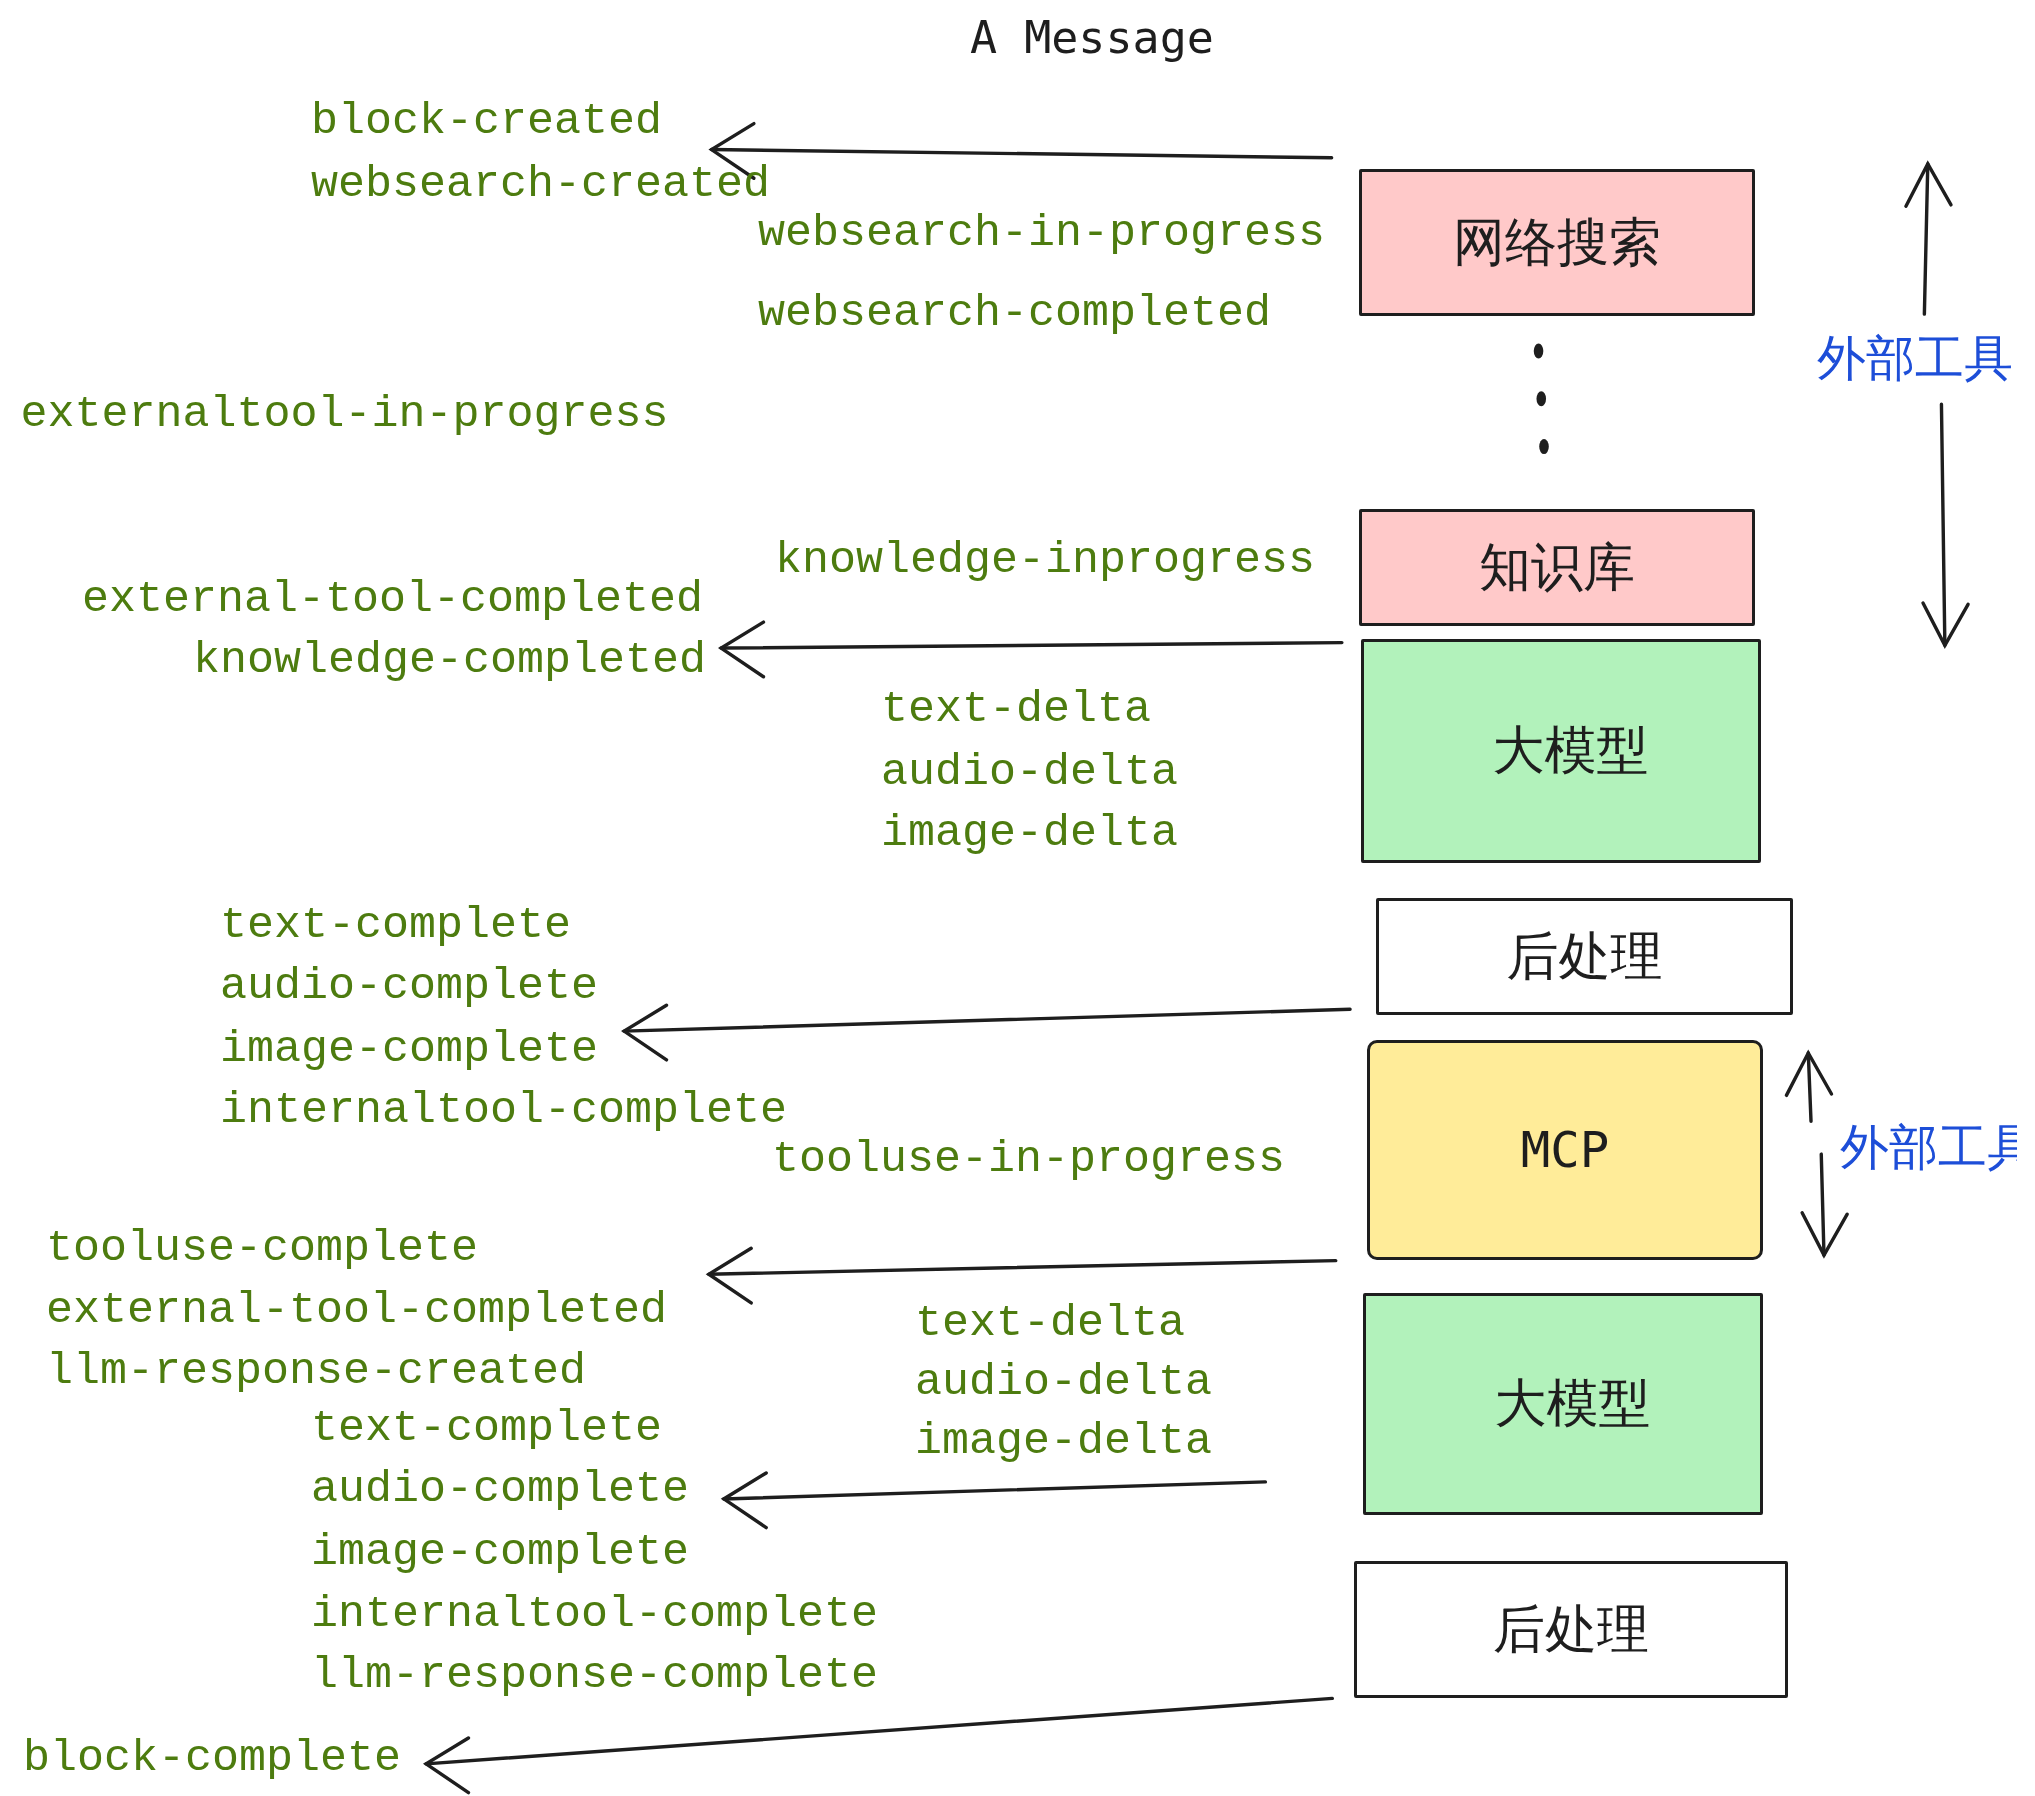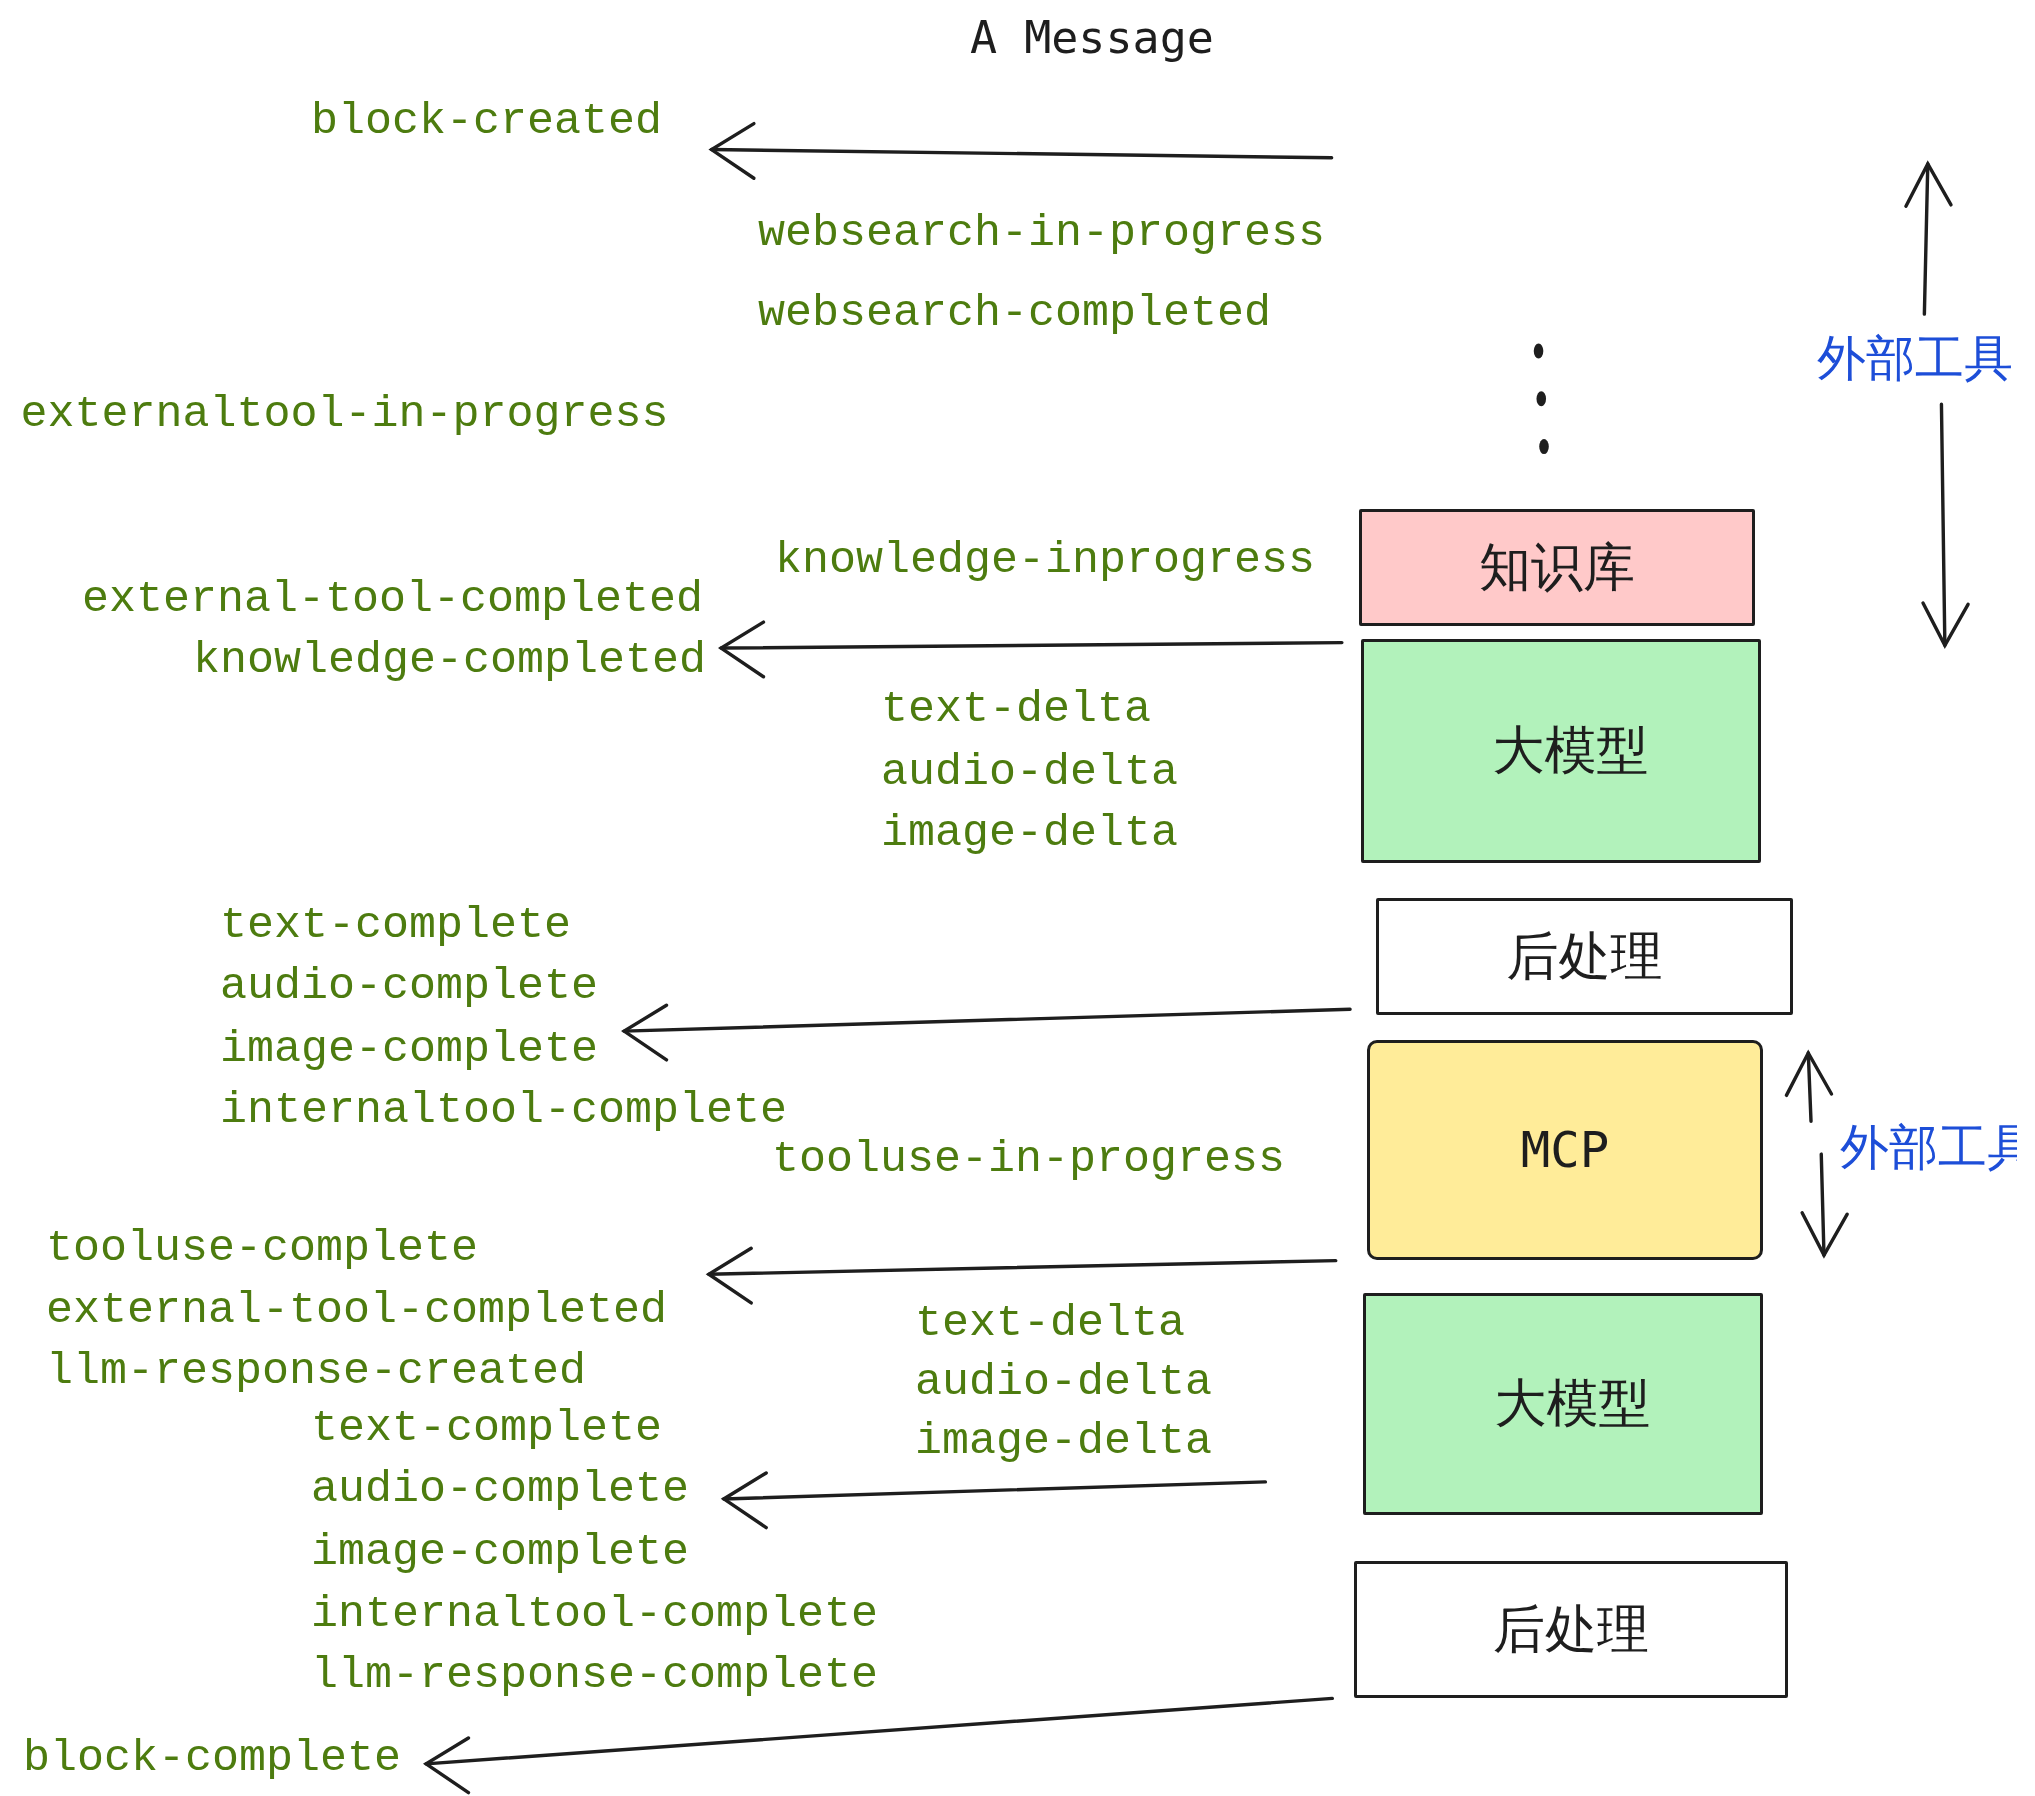--- a/index.html
+++ b/index.html
@@ -118,20 +118,21 @@
     </g>
     <g>
       <line x1="2667" y1="1690" x2="2671" y2="1838"></line>
       <path d="M 2639 1776 L 2671 1838 L 2705 1778"></path>
     </g>
   </svg>
 
   <div class="title">A Message</div>
 
   <div class="evt" style="left:311px;  top:98px;">block-created</div>
+  <div class="evt" style="left:311px;  top:161px;">websearch-created</div>
   <div class="evt" style="left:758px; top:210px;">websearch-in-progress</div>
   <div class="evt" style="left:20.5px;   top:391px;">externaltool-in-progress</div>
   <div class="evt" style="left:758px; top:290px;">websearch-completed</div>
   <div class="evt" style="left:775px; top:537px;">knowledge-inprogress</div>
   <div class="evt" style="left:82px;  top:576px;">external-tool-completed</div>
   <div class="evt" style="left:193px;  top:637px;">knowledge-completed</div>
   <div class="evt" style="left:881px; top:686px;">text-delta</div>
   <div class="evt" style="left:881px; top:749px;">audio-delta</div>
   <div class="evt" style="left:881px; top:810px;">image-delta</div>
   <div class="evt" style="left:220px;  top:902px;">text-complete</div>
@@ -145,20 +146,21 @@
   <div class="evt" style="left:915px; top:1300px;">text-delta</div>
   <div class="evt" style="left:915px; top:1359px;">audio-delta</div>
   <div class="evt" style="left:915px; top:1418px;">image-delta</div>
   <div class="evt" style="left:311px;  top:1405px;">text-complete</div>
   <div class="evt" style="left:311px;  top:1466px;">audio-complete</div>
   <div class="evt" style="left:311px;  top:1529px;">image-complete</div>
   <div class="evt" style="left:311px;  top:1591px;">internaltool-complete</div>
   <div class="evt" style="left:311px;  top:1652px;">llm-response-complete</div>
   <div class="evt" style="left:23px;   top:1735px;">block-complete</div>
 
+  <div class="node fill-pink" style="left:1359px; top:169px;  width:396px; height:147px;">网络搜索</div>
   <div class="node fill-pink" style="left:1359px; top:509px;  width:396px; height:117px;">知识库</div>
   <div class="node fill-green" style="left:1361px; top:639px;  width:400px; height:224px;">大模型</div>
   <div class="node fill-white" style="left:1376px; top:898px; width:417px; height:117px;">后处理</div>
   <div class="node fill-yellow mono" style="left:1367px; top:1040px; width:396px; height:220px;">MCP</div>
   <div class="node fill-green" style="left:1363px; top:1293px; width:400px; height:222px;">大模型</div>
   <div class="node fill-white" style="left:1354px; top:1561px; width:434px; height:137px;">后处理</div>
 
   <div class="anno" style="left:1817px; top:326px;">外部工具</div>
   <div class="anno" style="left:1840px; top:1115px;">外部工具</div>
 

